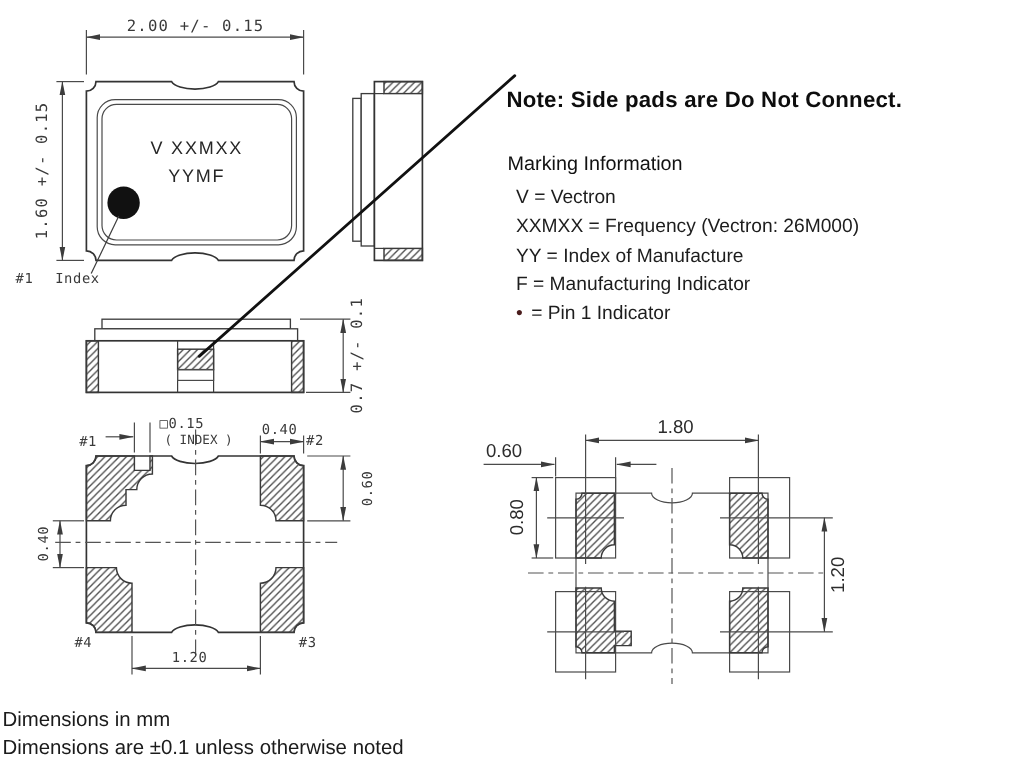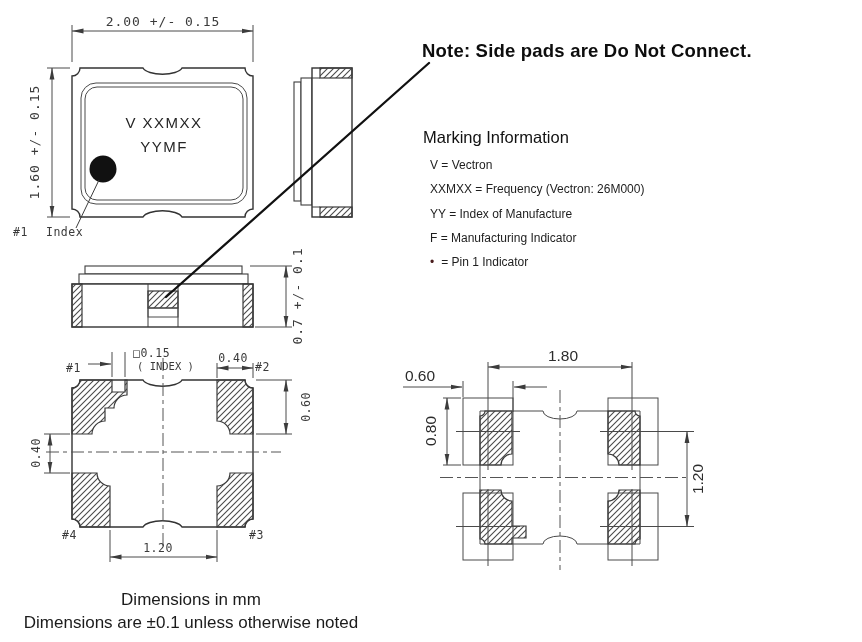--- a/index.html
+++ b/index.html
@@ -12,27 +12,27 @@
   .ln-thin{stroke:#4a4a4a;fill:none;stroke-width:1;}
   .hatched{fill:url(#hatch);stroke:#3a3a3a;stroke-width:1.2;}
   .whitefill{fill:#fff;stroke:#3c3c3c;stroke-width:1.1;}
   .centerline{stroke:#555;stroke-width:1;fill:none;stroke-dasharray:13 4 4 4;}
   .dimline{stroke:#4a4a4a;stroke-width:1;fill:none;}
   .dim-mono{font-family:"DejaVu Sans Mono",monospace;font-size:13px;fill:#3a3a3a;letter-spacing:1px;}
   .dim-mono-sm{font-family:"DejaVu Sans Mono",monospace;font-size:11.5px;fill:#3a3a3a;letter-spacing:0.5px;}
   .dim-mono-xs{font-family:"DejaVu Sans Mono",monospace;font-size:10.5px;fill:#3a3a3a;}
   .dim-sans{font-family:"Liberation Sans",sans-serif;font-size:15.5px;fill:#2c2c2c;}
   .pkg-mark{font-family:"Liberation Sans",sans-serif;font-size:15px;fill:#262626;letter-spacing:1.5px;}
-  .note{position:absolute;left:422px;top:40px;font-size:18.5px;font-weight:700;color:#0d0d0d;
+  .note{position:absolute;left:422px;top:72px;font-size:18.5px;font-weight:700;color:#0d0d0d;
         letter-spacing:0.2px;white-space:nowrap;}
   .marking{position:absolute;left:423px;top:128px;color:#1d1d1d;}
   .marking-title{font-size:16.5px;font-weight:400;margin:0 0 6px 0;color:#111;}
-  .marking-line{font-size:12px;line-height:24.3px;padding-left:7px;white-space:nowrap;}
+  .marking-line{font-size:16px;line-height:24.3px;padding-left:7px;white-space:nowrap;}
   .bullet{color:#4a1c1c;margin-right:7px;}
-  .footer{position:absolute;left:2px;top:588px;width:378px;text-align:center;
+  .footer{position:absolute;left:2px;top:588px;width:378px;
           font-size:17px;color:#1b1b1b;line-height:23px;}
 </style>
 </head>
 <body>
 
 <div class="page">
 
 <svg width="862" height="642" viewBox="0 0 862 642">
   <defs>
     <pattern id="hatch" width="6" height="6" patternUnits="userSpaceOnUse">

